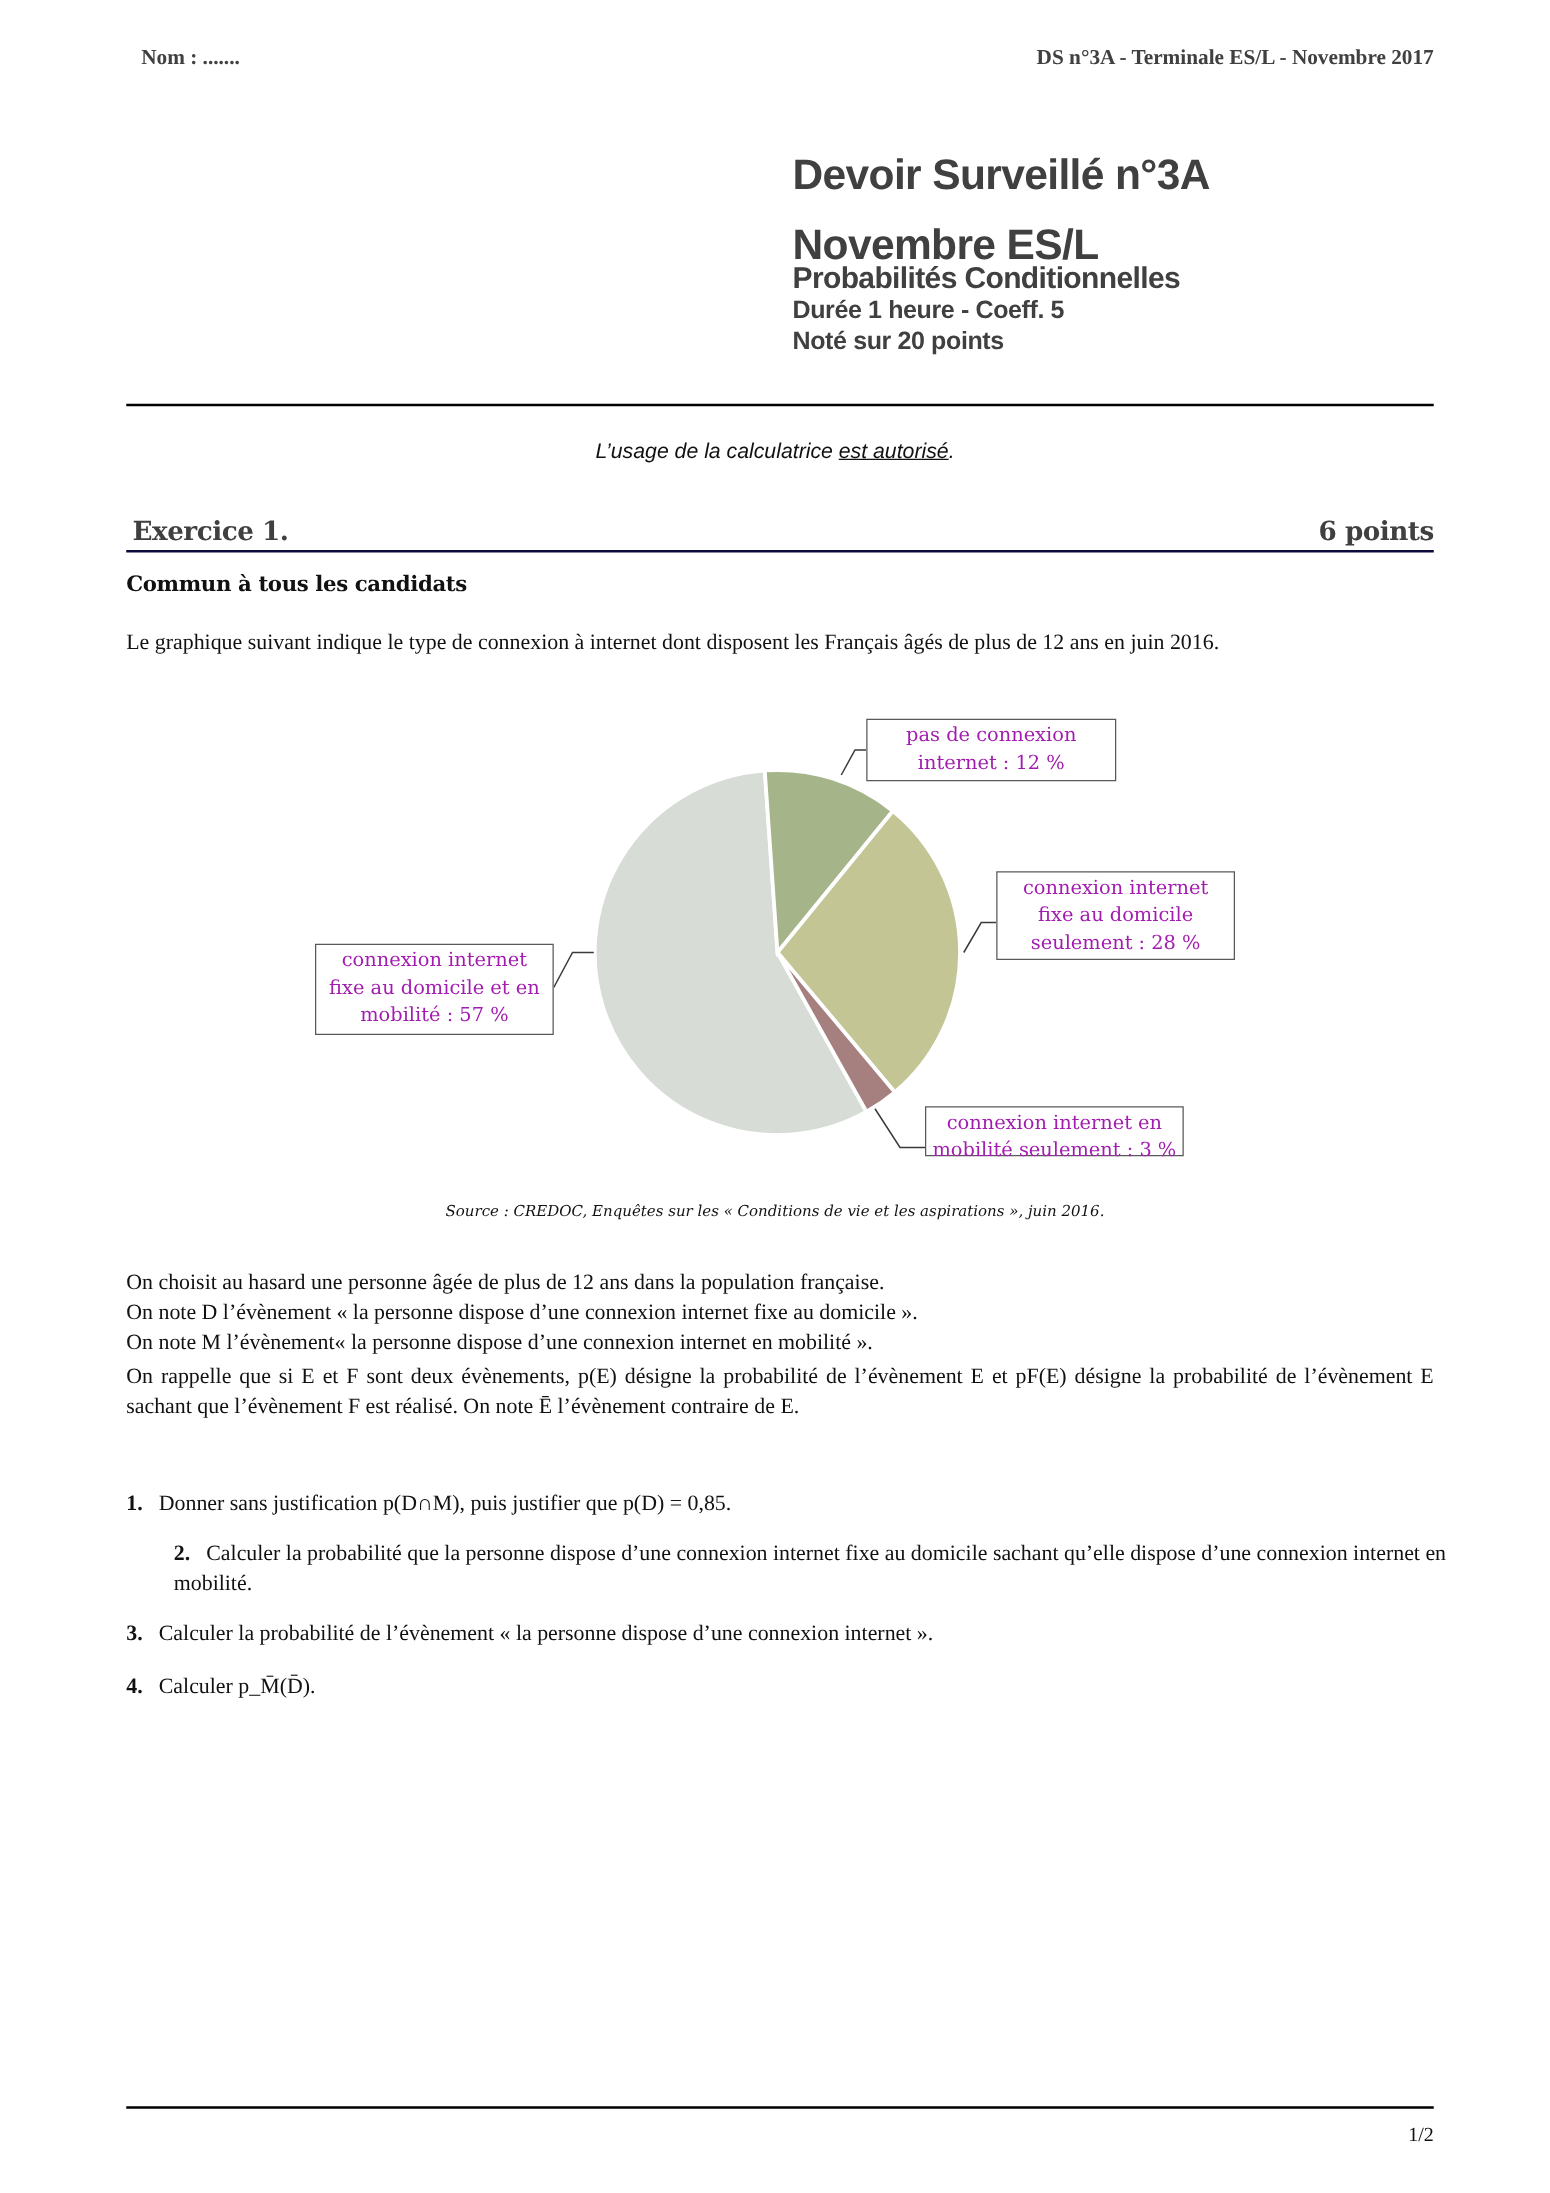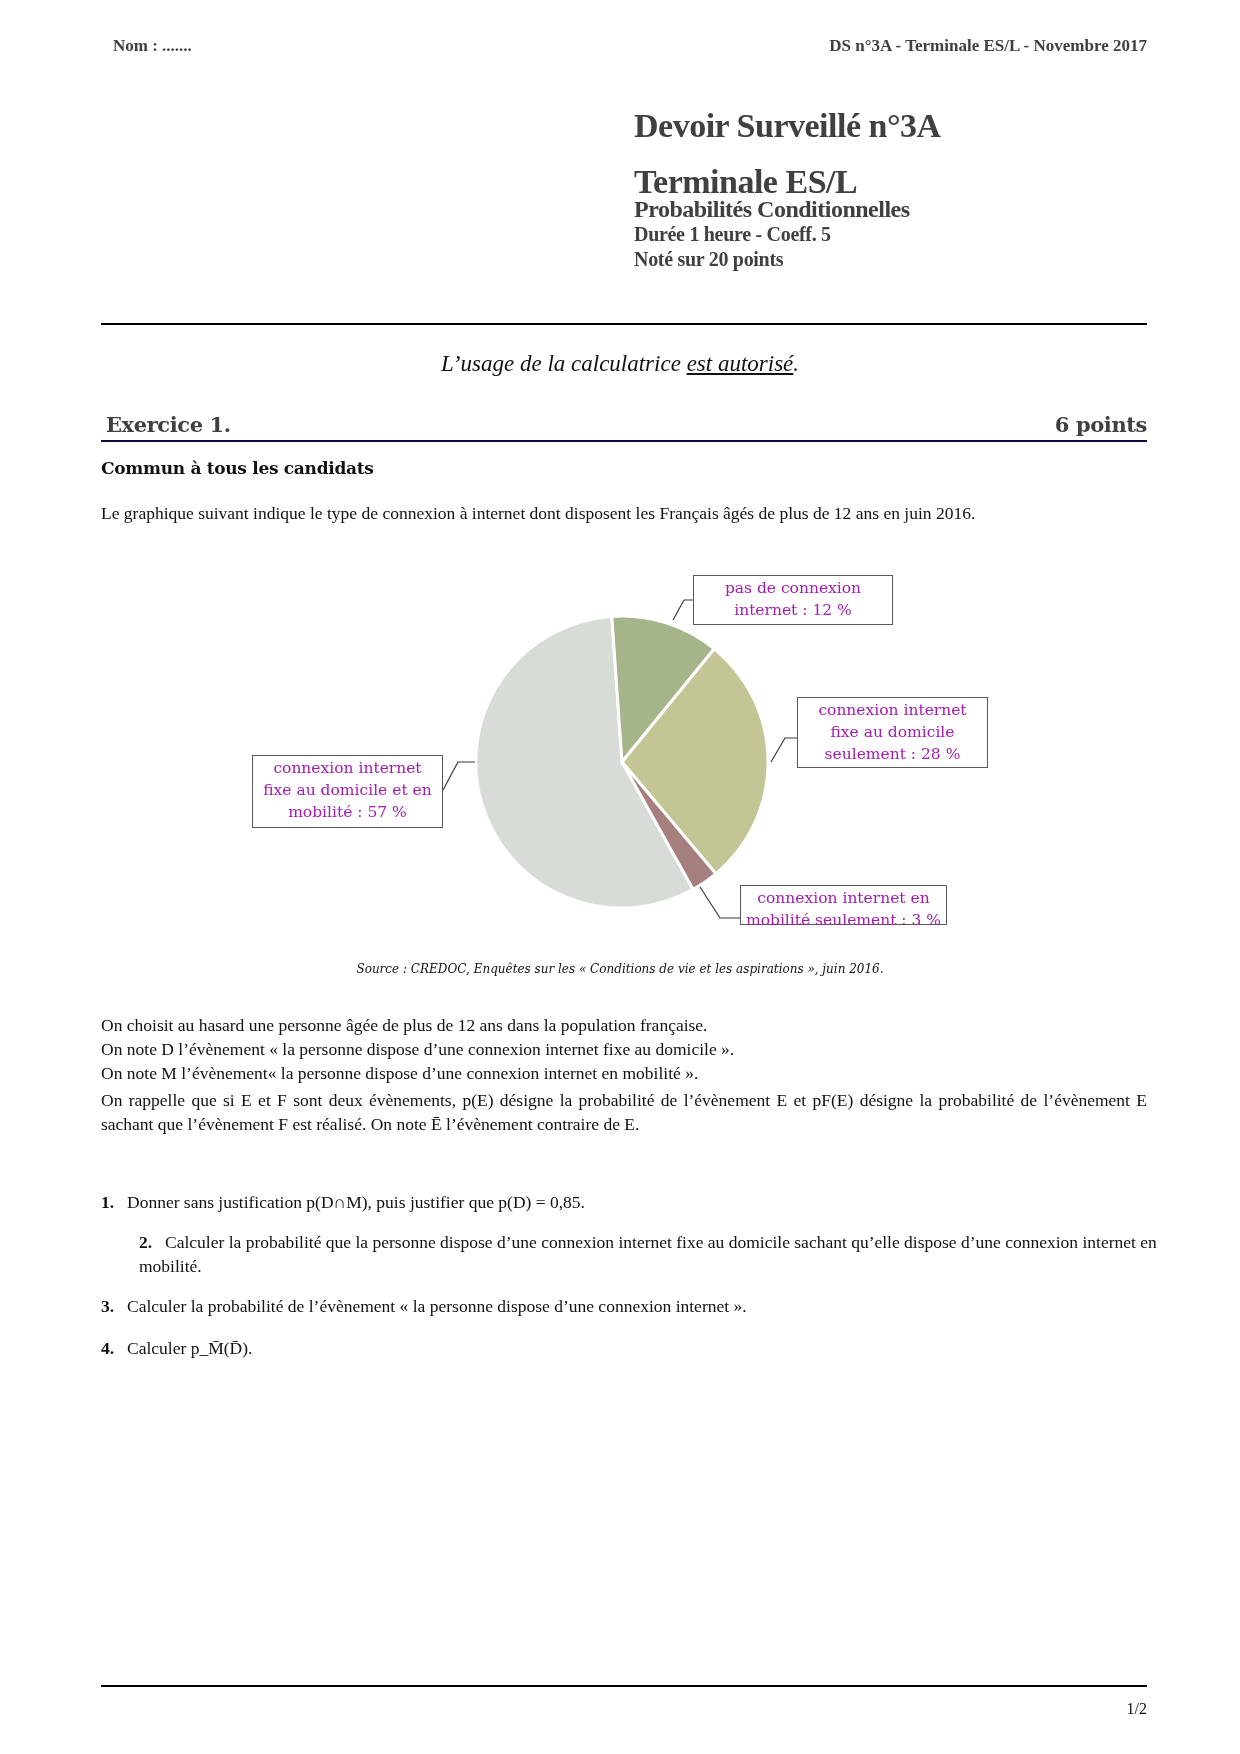--- a/index.html
+++ b/index.html
@@ -2,27 +2,27 @@
 <html><head>
 <meta charset="utf-8">
 <style>
   html, body { margin:0; padding:0; background:#ffffff; }
   body { width:1240px; height:1754px; position:relative; overflow:hidden;
          font-family:"DejaVu Serif","Liberation Serif",serif; color:#111; }
   .abs { position:absolute; }
   .navy { color:#404040; }
   .hdr-left { left:113px; top:36px; font-weight:bold; font-size:17px; font-family:"Liberation Serif",serif; }
   .hdr-right { right:93px; top:36px; font-weight:bold; font-size:17px; font-family:"Liberation Serif",serif; }
-  .title-block { left:634px; top:106px; font-family:Liberation Serif, serif; font-weight:bold; }
+  .title-block { left:634px; top:120px; font-family:Liberation Sans, sans-serif; font-weight:bold; }
   .t1 { font-size:34px; line-height:40px; letter-spacing:-0.5px; }
   .t2 { font-size:34px; line-height:40px; margin-top:16px; letter-spacing:-0.5px;}
   .t3 { font-size:24px; line-height:26px; margin-top:-6px; letter-spacing:-0.5px;}
   .t4, .t5 { font-size:20px; line-height:25px; letter-spacing:-0.3px;}
   .rule { left:101px; width:1046px; background:#000; }
-  .calc-note { left:0; width:1240px; top:351px; text-align:center; font-style:italic; font-size:23px; font-family:Liberation Serif, serif;}
+  .calc-note { left:0; width:1240px; top:351px; text-align:center; font-style:italic; font-size:17px; font-family:Liberation Sans, sans-serif;}
   .calc-note u { text-decoration:underline; }
   .ex-title { left:106px; top:412px; font-size:21px; font-weight:bold; font-family:"DejaVu Serif",serif; letter-spacing:-0.4px;}
   .ex-points { right:93px; top:412px; font-size:21px; font-weight:bold; font-family:"DejaVu Serif",serif; letter-spacing:-0.4px;}
   .ex-rule { left:101px; width:1046px; top:440px; height:2px; background:#0b0a3a; }
   .commun { left:101px; top:458px; font-weight:bold; font-size:17px; font-family:"DejaVu Serif",serif; letter-spacing:-0.3px; }
   .para { left:101px; width:1046px; font-size:17.5px; line-height:24px; font-family:"Liberation Serif",serif; }
   .chart { left:0; top:560px; width:1240px; height:400px; }
   .lbl { position:absolute; border:1.5px solid #595959; background:#fff; text-align:center;
          font-size:15.5px; line-height:22px; font-family:"DejaVu Serif",serif; color:#a21caf; box-sizing:border-box; padding-top:1px; }
   .source { left:0; width:1240px; top:962px; text-align:center; font-style:italic; font-size:12px; font-family:"DejaVu Serif",serif; }
@@ -32,21 +32,21 @@
   .pageno { right:93px; top:1700px; font-size:16px; font-family:"Liberation Serif",serif; }
 </style>
 </head>
 <body>
 
 <div class="abs hdr-left navy">Nom : .......</div>
 <div class="abs hdr-right navy">DS n°3A  -  Terminale ES/L -  Novembre 2017</div>
 
 <div class="abs title-block navy">
   <div class="t1">Devoir Surveillé n°3A</div>
-  <div class="t2">Terminale ES/L</div>
+  <div class="t2">Novembre ES/L</div>
   <div class="t3">Probabilités Conditionnelles</div>
   <div class="t4">Durée 1 heure  -  Coeff. 5</div>
   <div class="t5">Noté sur 20 points</div>
 </div>
 
 <div class="abs rule" style="top:323px;height:2px;"></div>
 
 <div class="abs calc-note">
   <span>L’usage de la calculatrice </span><u>est autorisé</u><span>.</span>
 </div>

